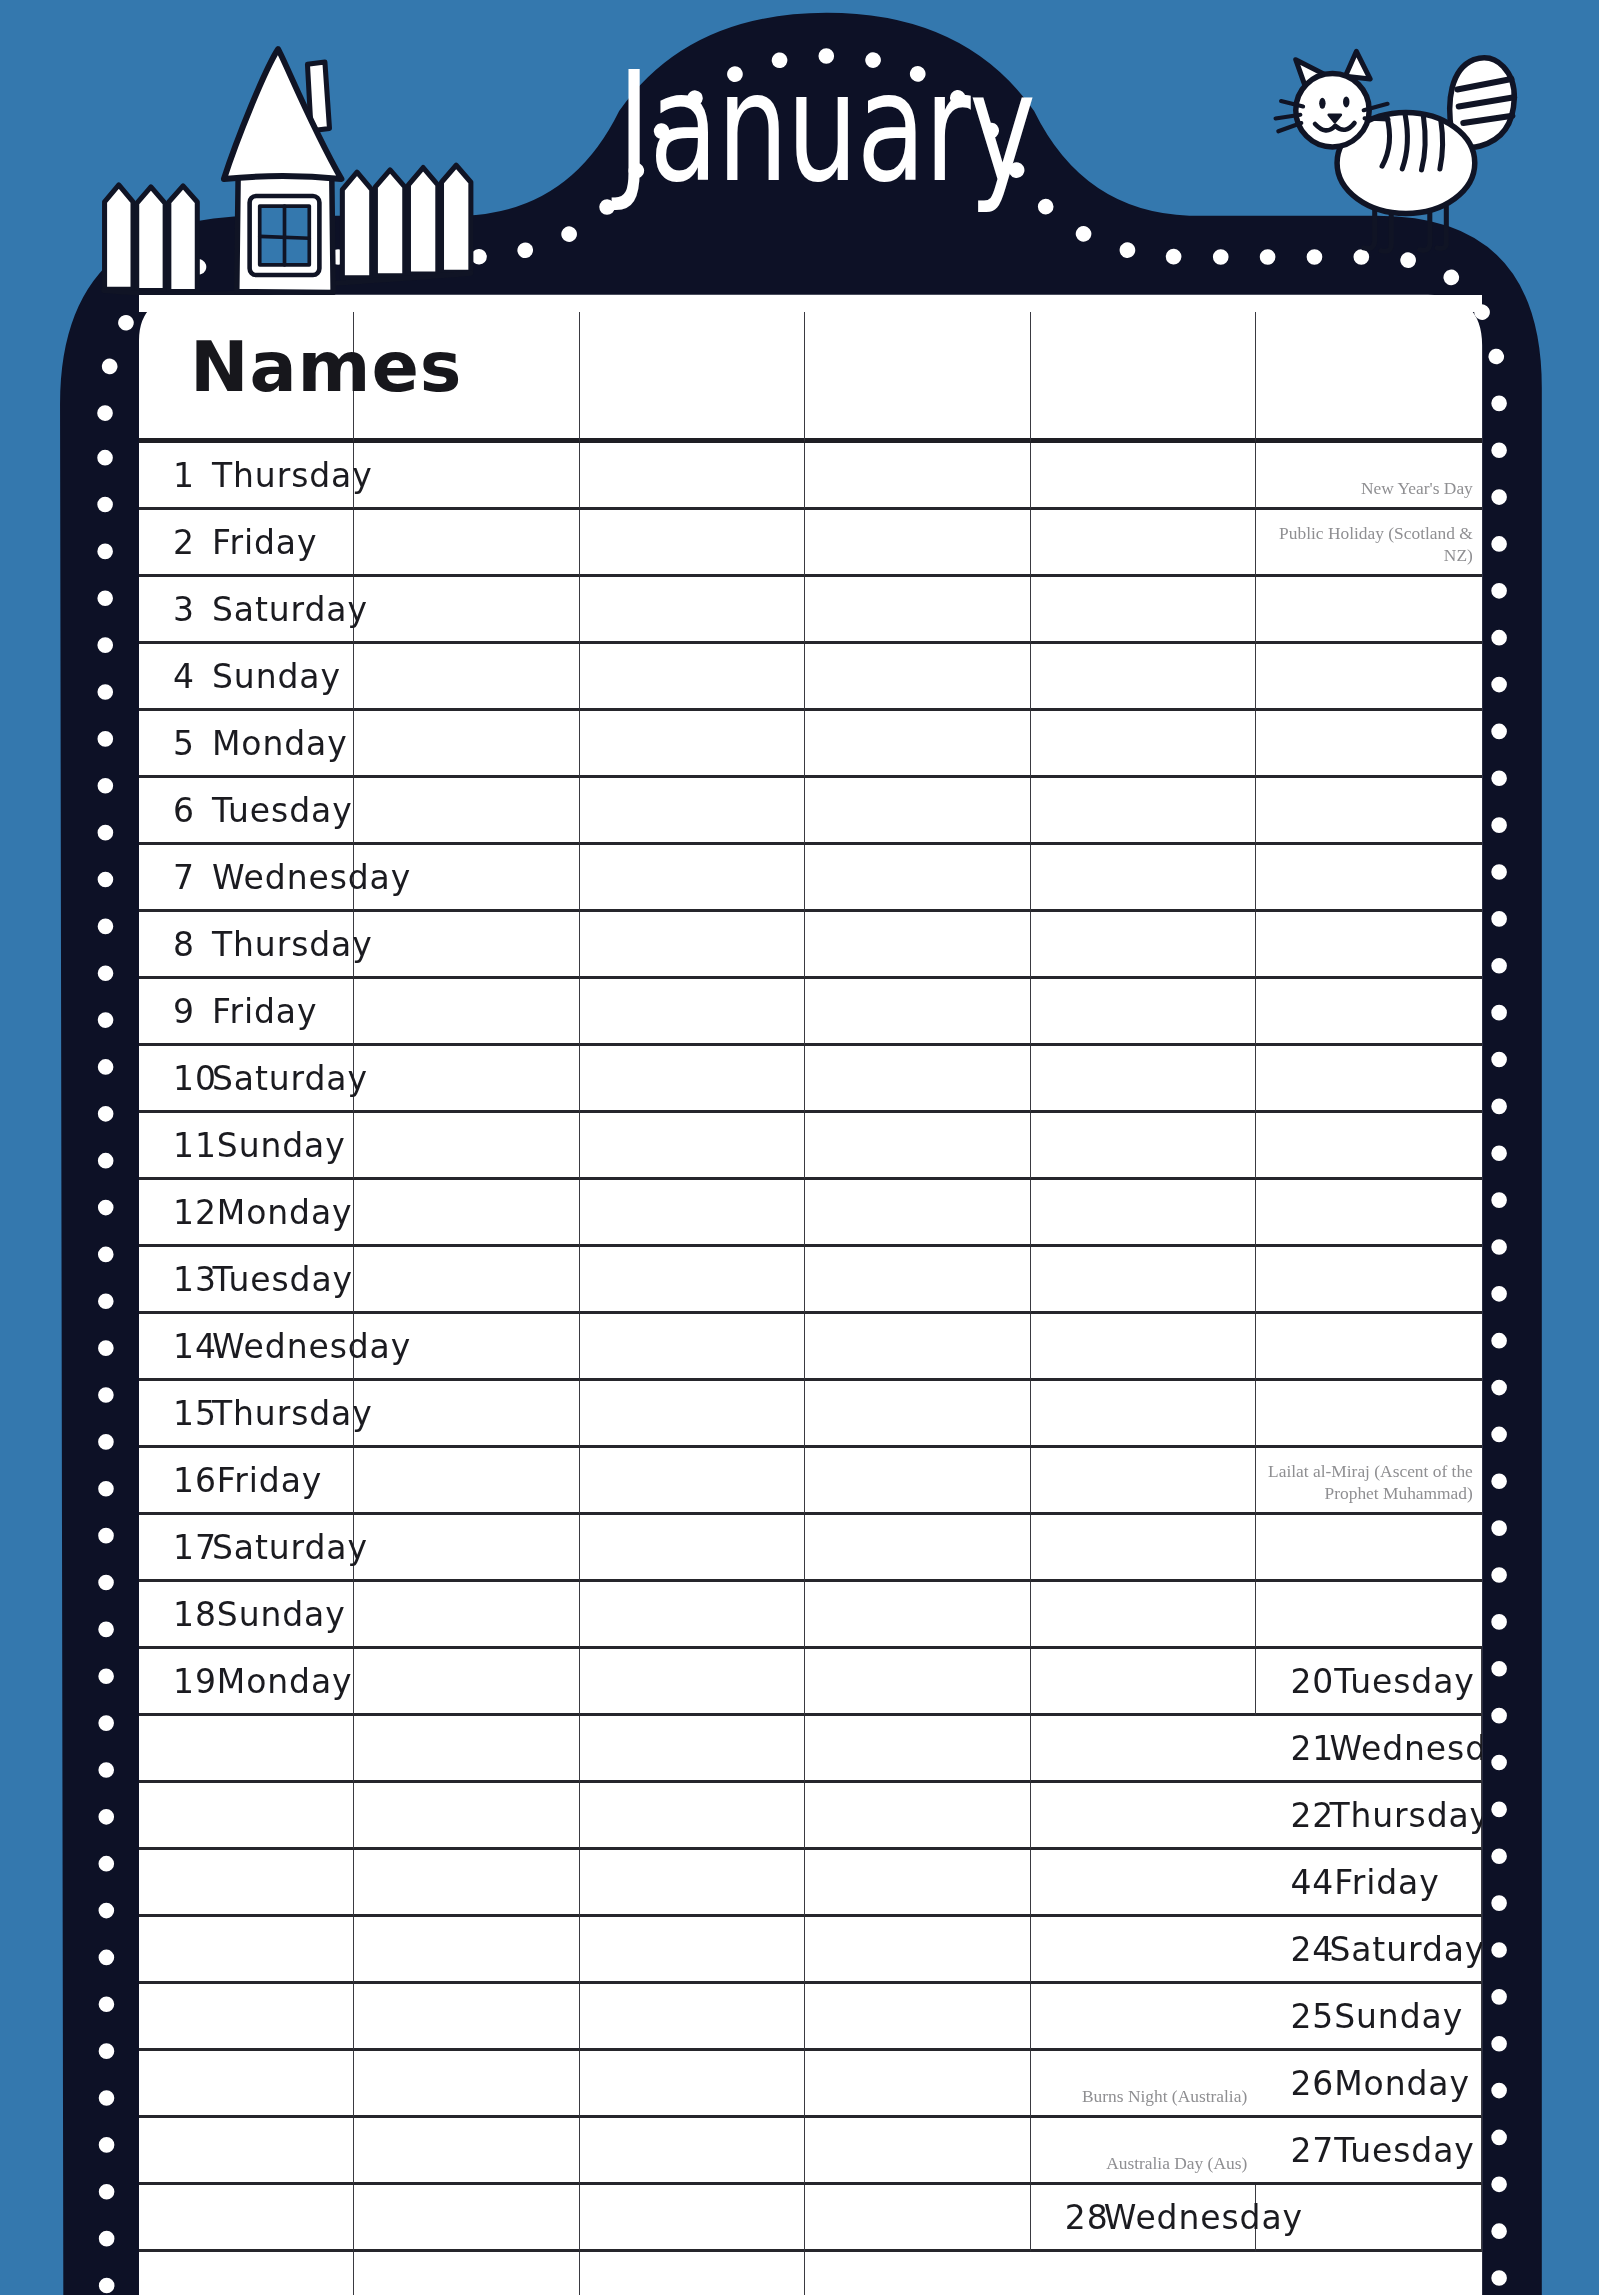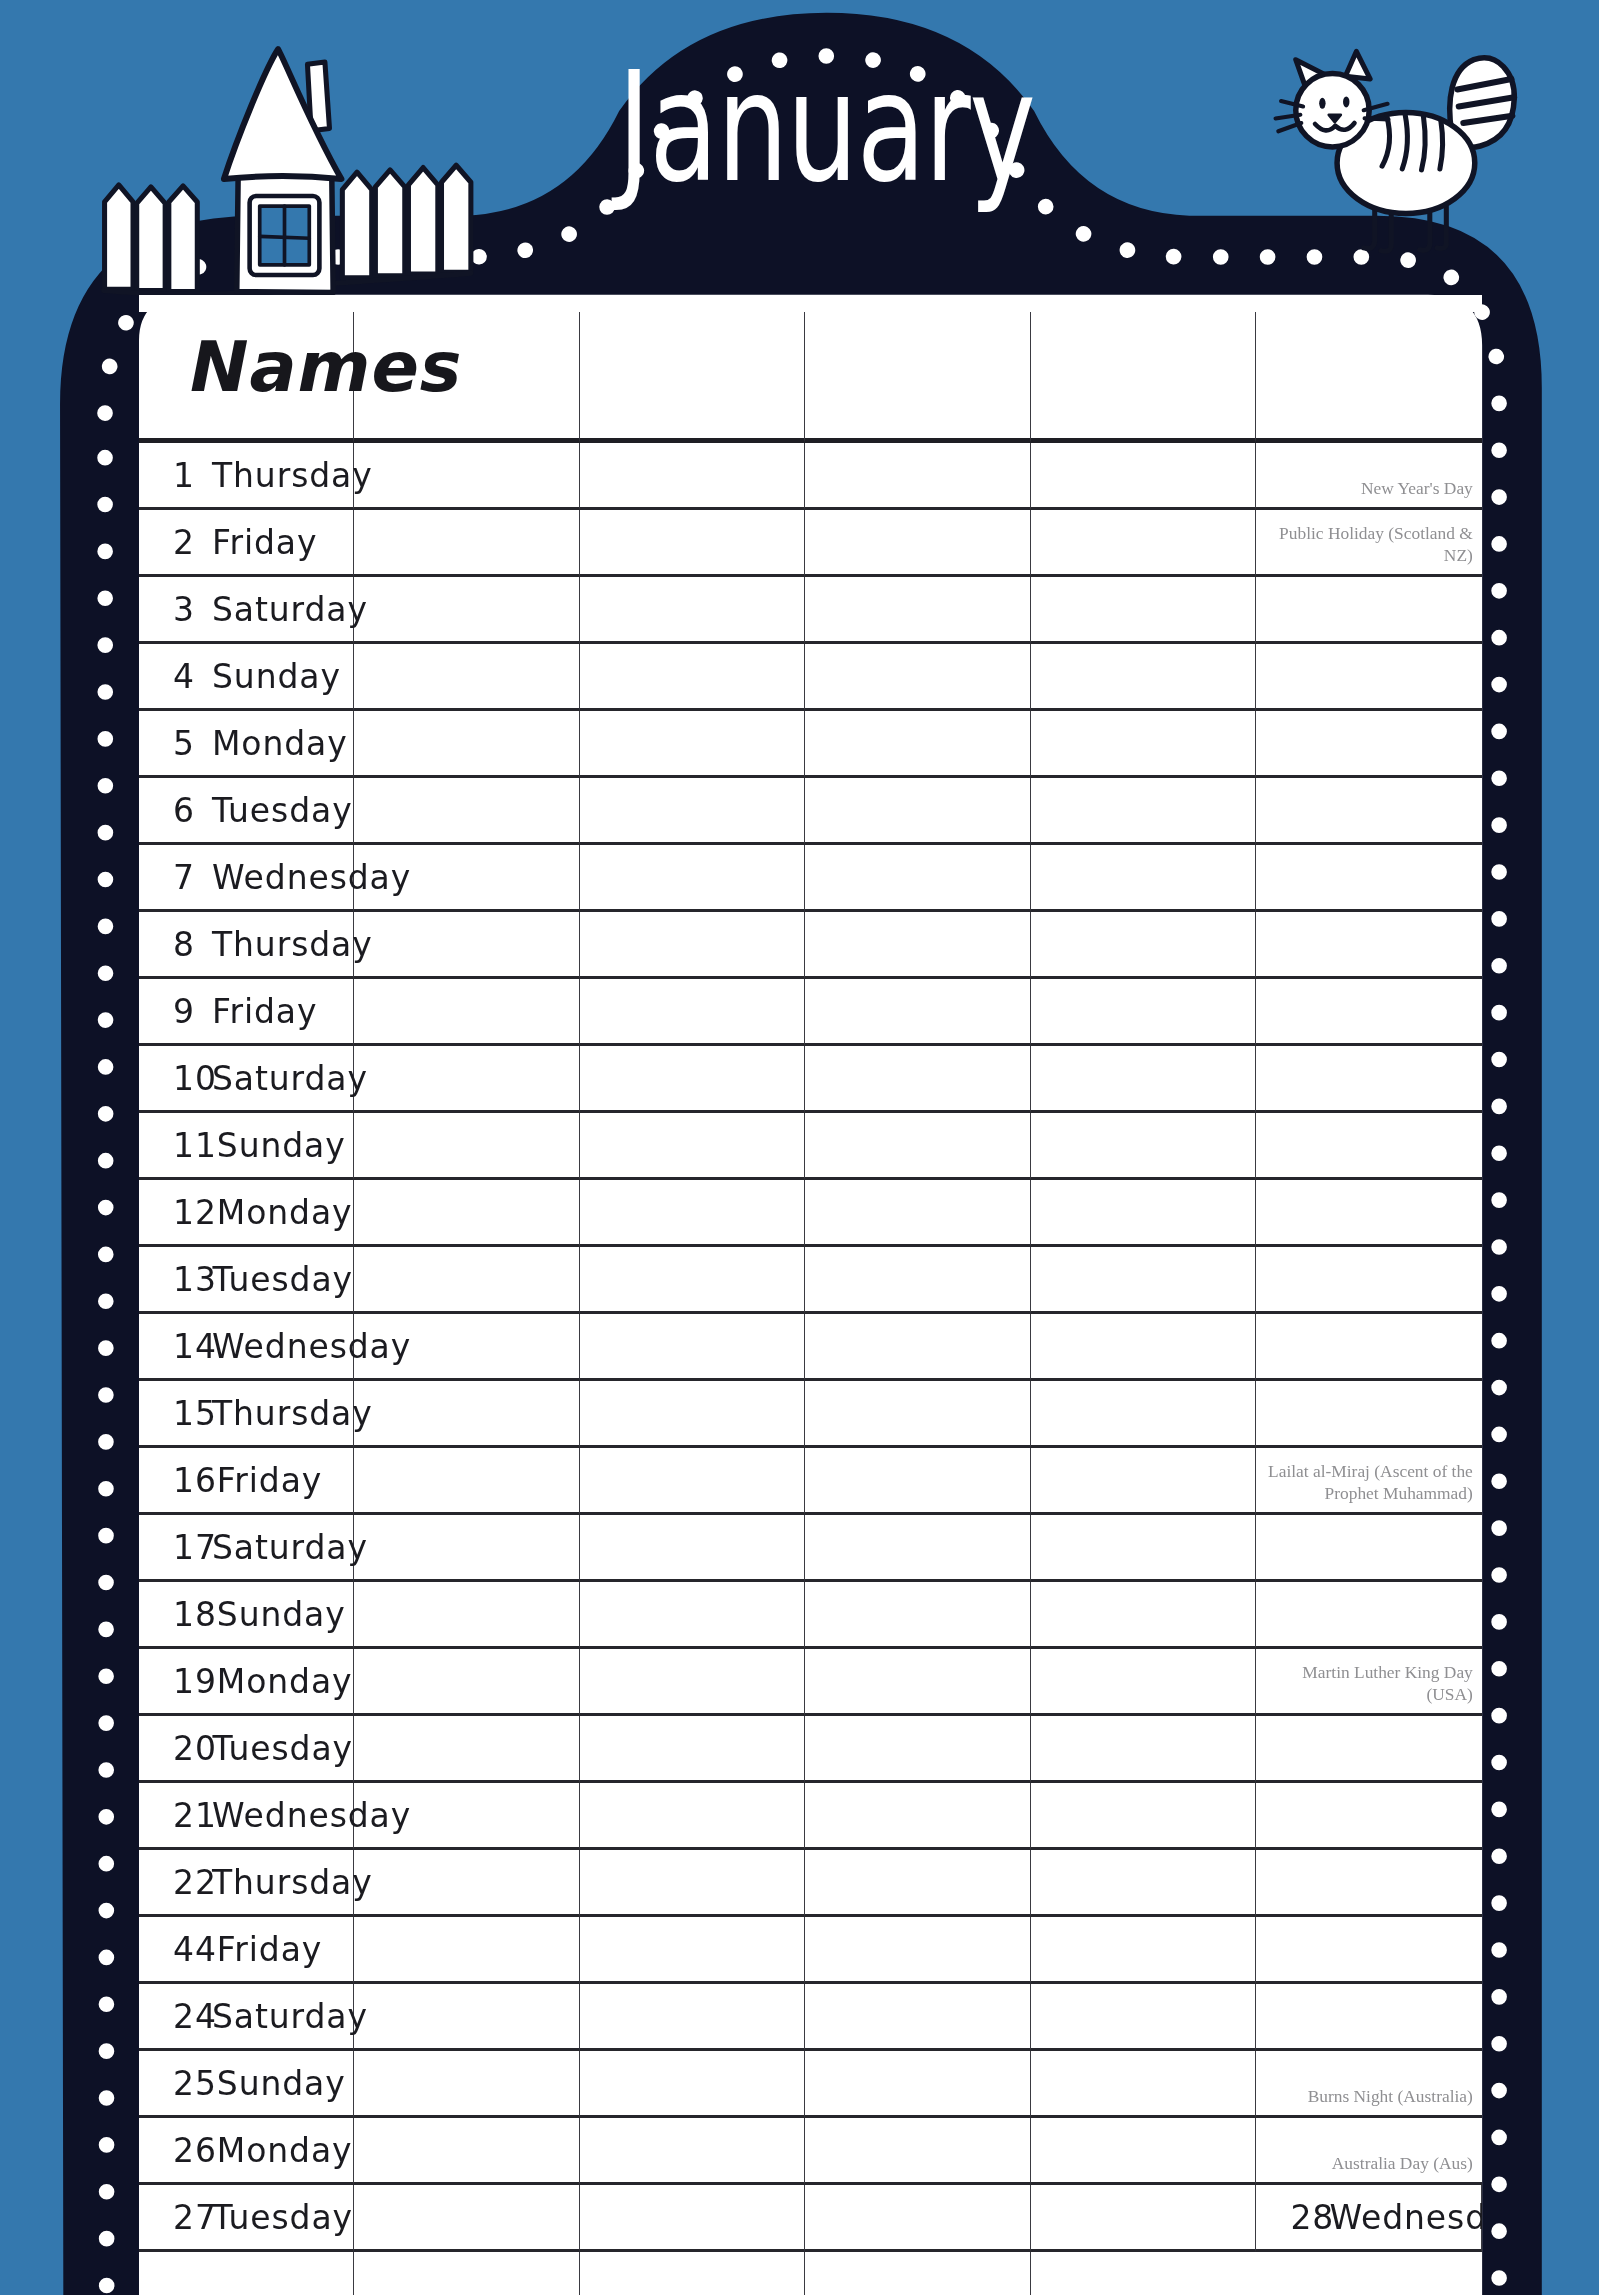--- a/index.html
+++ b/index.html
@@ -16,21 +16,21 @@
     display:grid;
     grid-template-columns:215px repeat(5,1fr);
     grid-template-rows:148px repeat(31,67px) 23px;
     clip-path:polygon(0 0,100% 0,100% 95.7%,97.3% 96%,88.8% 96.4%,71.7% 97.6%,54.6% 97.1%,37.5% 96.6%,23.9% 98.7%,13.6% 99.9%,5% 98.3%,0 94.2%);
   }
   .cell{box-sizing:border-box;min-width:0;}
   .vr{border-right:1.8px solid #3a3a41;}
   .hb{border-bottom:3.2px solid #26262c;}
   .hdr{border-bottom:5px solid #1e1e24;}
   .names-cell{display:flex;align-items:center;padding-left:51px;
-    font-size:70px;font-weight:700;color:#17171c;letter-spacing:0.9px;font-style:italic;}
+    font-size:70px;font-weight:700;color:#17171c;letter-spacing:0.9px;}
   .names-cell span{position:relative;z-index:4;}
   .label-cell{display:flex;align-items:center;padding-left:34px;
     font-size:33px;color:#1b1b20;letter-spacing:0.9px;white-space:nowrap;}
   .daynum{display:inline-block;min-width:39px;}
   .holiday-cell{display:flex;align-items:flex-end;justify-content:flex-end;}
   .holiday{font-family:"Liberation Serif",serif;font-size:17.4px;line-height:1.28;
     color:#8f8f92;text-align:right;padding:0 9.2px 7.3px 0;margin-top:27px;}
   .vmask{position:absolute;left:139px;top:295px;width:1343px;height:17.4px;background:#ffffff;z-index:3;}
 
   .month-title{
@@ -345,23 +345,20 @@
     <div class="cell vr hb"></div>
     <div class="cell holiday-cell hb"></div>
     <div class="cell vr label-cell hb">
       <span class="daynum">19</span>
       <span>Monday</span>
     </div>
     <div class="cell vr hb"></div>
     <div class="cell vr hb"></div>
     <div class="cell vr hb"></div>
     <div class="cell vr hb"></div>
-    <div class="cell holiday-cell hb">
-      <div class="holiday">Martin Luther King Day (USA)</div>
-    </div>
     <div class="cell vr label-cell hb">
       <span class="daynum">20</span>
       <span>Tuesday</span>
     </div>
     <div class="cell vr hb"></div>
     <div class="cell vr hb"></div>
     <div class="cell vr hb"></div>
     <div class="cell vr hb"></div>
     <div class="cell holiday-cell hb"></div>
     <div class="cell vr label-cell hb">

